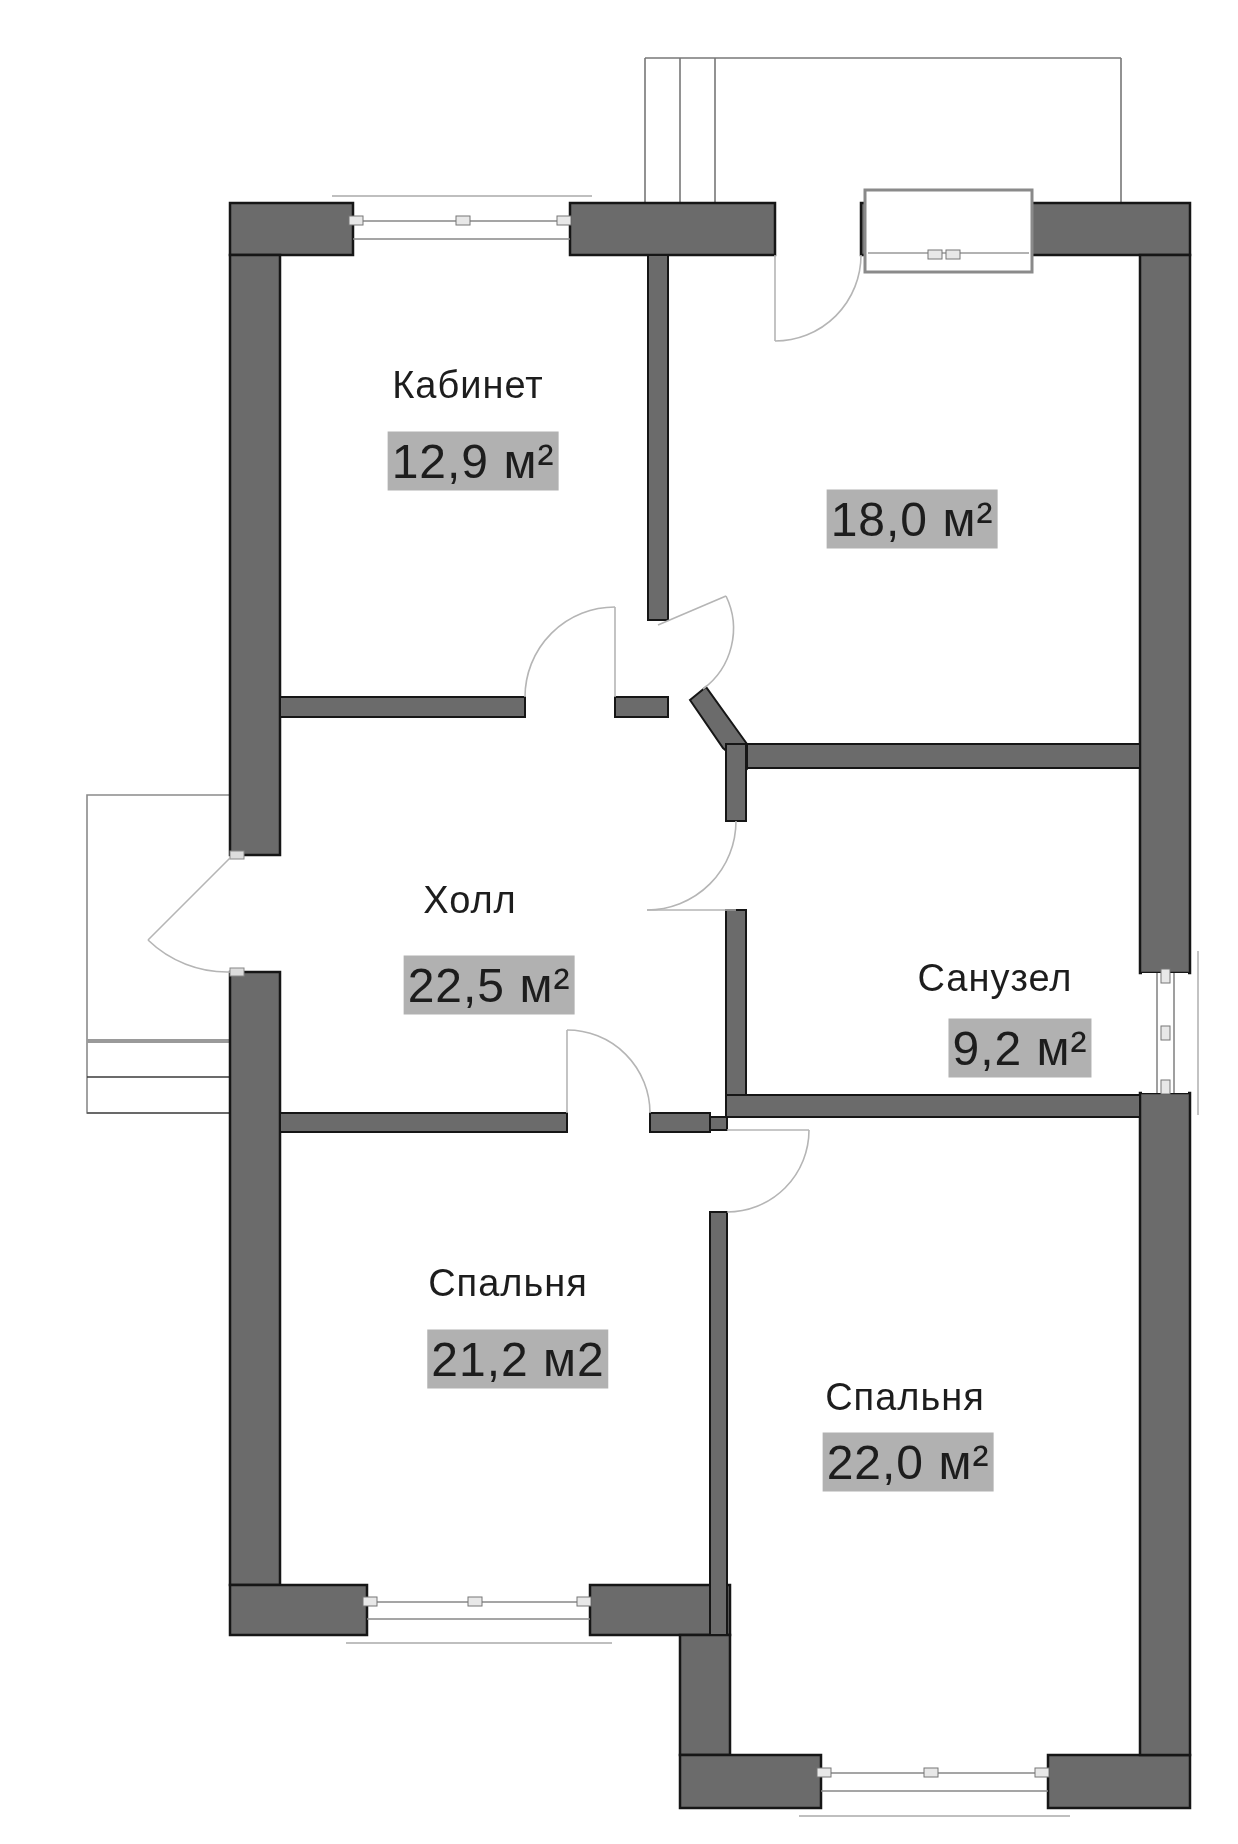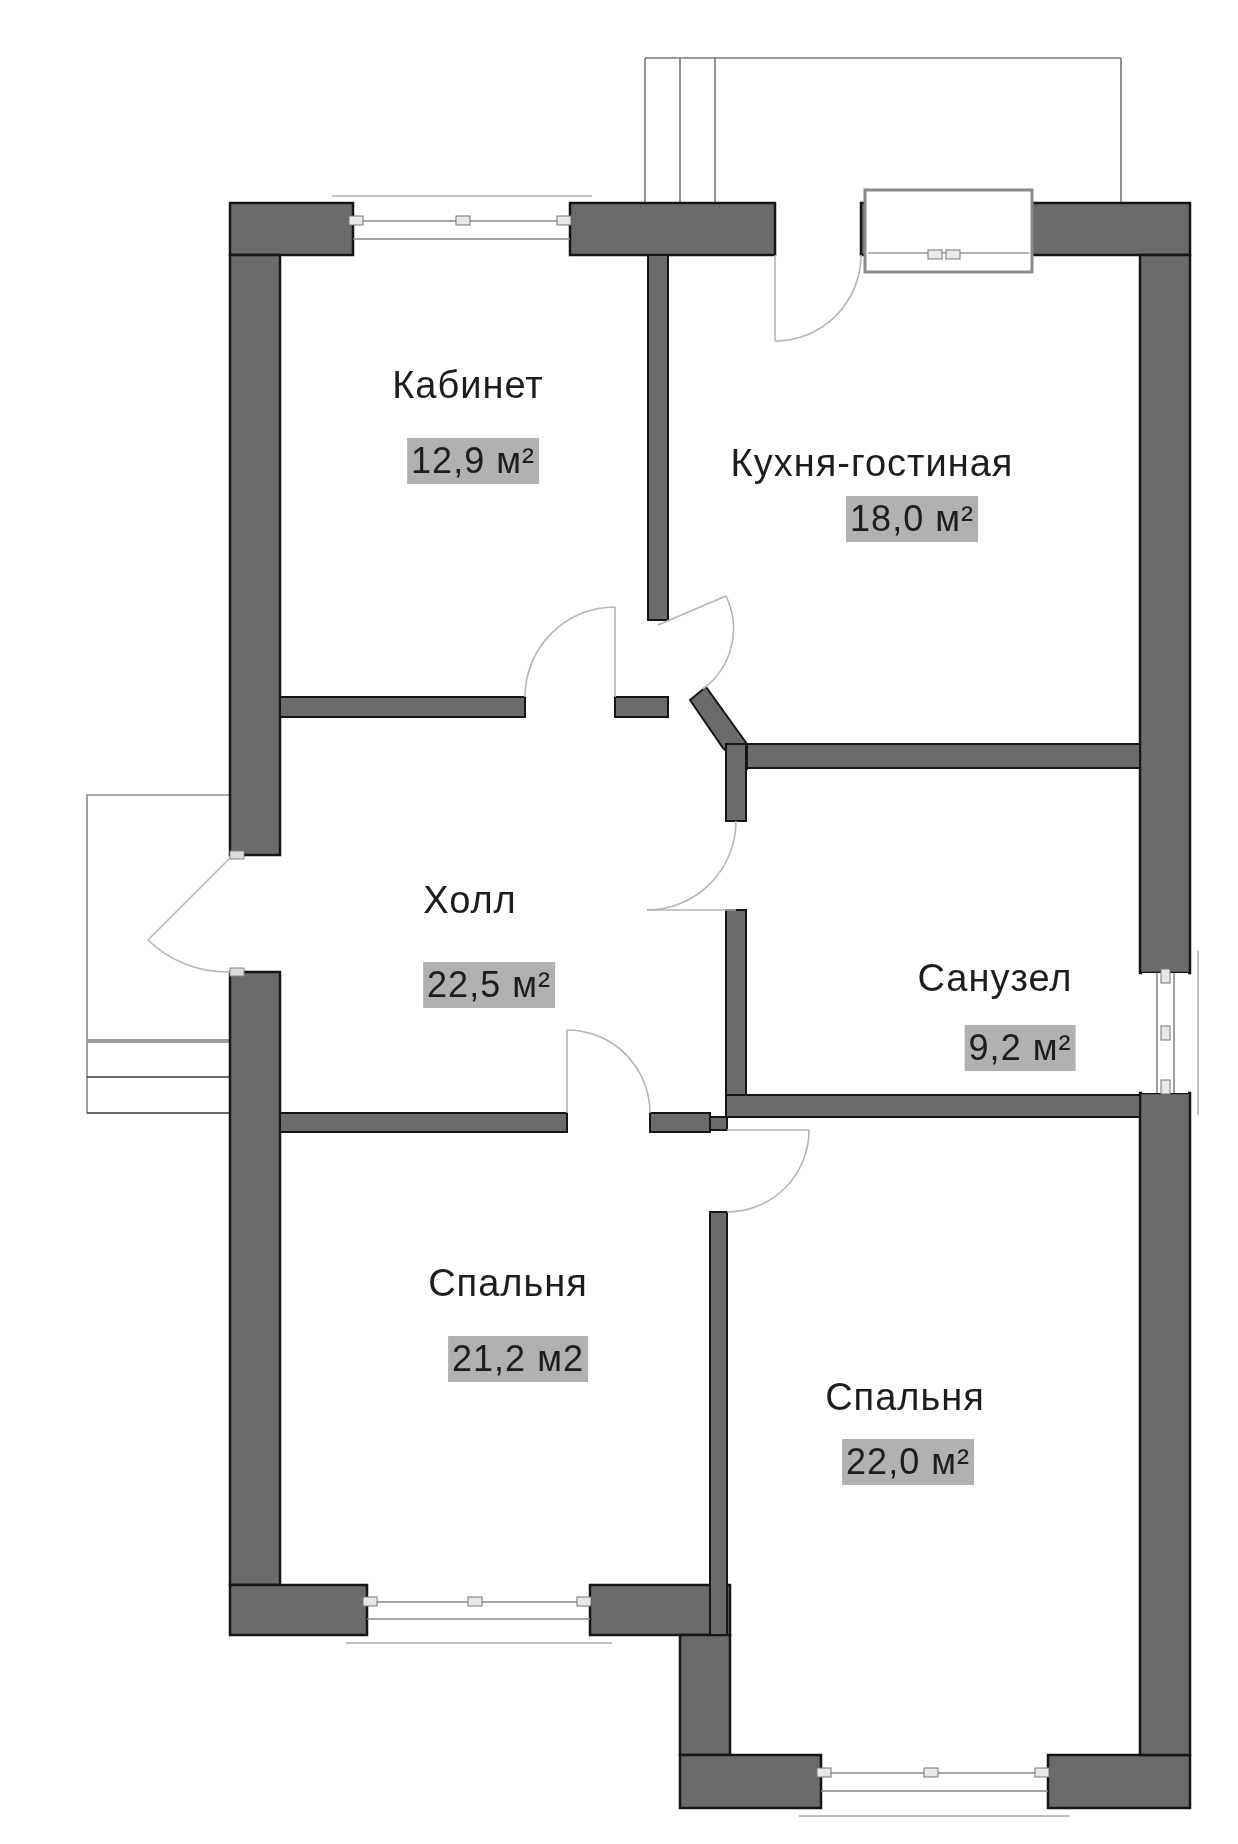--- a/index.html
+++ b/index.html
@@ -15,21 +15,21 @@
     position:absolute;
     transform:translate(-50%,-50%);
     font-size:38px;
     color:#1d1d1d;
     letter-spacing:1px;
     white-space:nowrap;
   }
   .area-chip{
     position:absolute;
     transform:translate(-50%,-50%);
-    font-size:36px;
+    font-size:48px;
     color:#1d1d1d;
     background:#b1b1b1;
     padding:2px 4px;
     letter-spacing:1px;
     white-space:nowrap;
   }
 </style>
 </head>
 <body>
 
@@ -159,21 +159,20 @@
       <g>
         <path d="M727,1130 L809,1130"></path>
         <path d="M809,1130 A82 82 0 0 1 727,1212"></path>
       </g>
     </g>
   </svg>
 
   <div class="room-name" style="left:468px;top:385px">Кабинет</div>
   <div class="area-chip" style="left:473px;top:461px">12,9 м²</div>
 
-  <div class="room-name" style="left:872px;top:463px">Кухня-гостиная</div>
   <div class="area-chip" style="left:912px;top:519px">18,0 м²</div>
 
   <div class="room-name" style="left:470px;top:900px">Холл</div>
   <div class="area-chip" style="left:489px;top:985px">22,5 м²</div>
 
   <div class="room-name" style="left:995px;top:978px">Санузел</div>
   <div class="area-chip" style="left:1020px;top:1048px">9,2 м²</div>
 
   <div class="room-name" style="left:508px;top:1283px">Спальня</div>
   <div class="area-chip" style="left:518px;top:1359px">21,2 м2</div>

